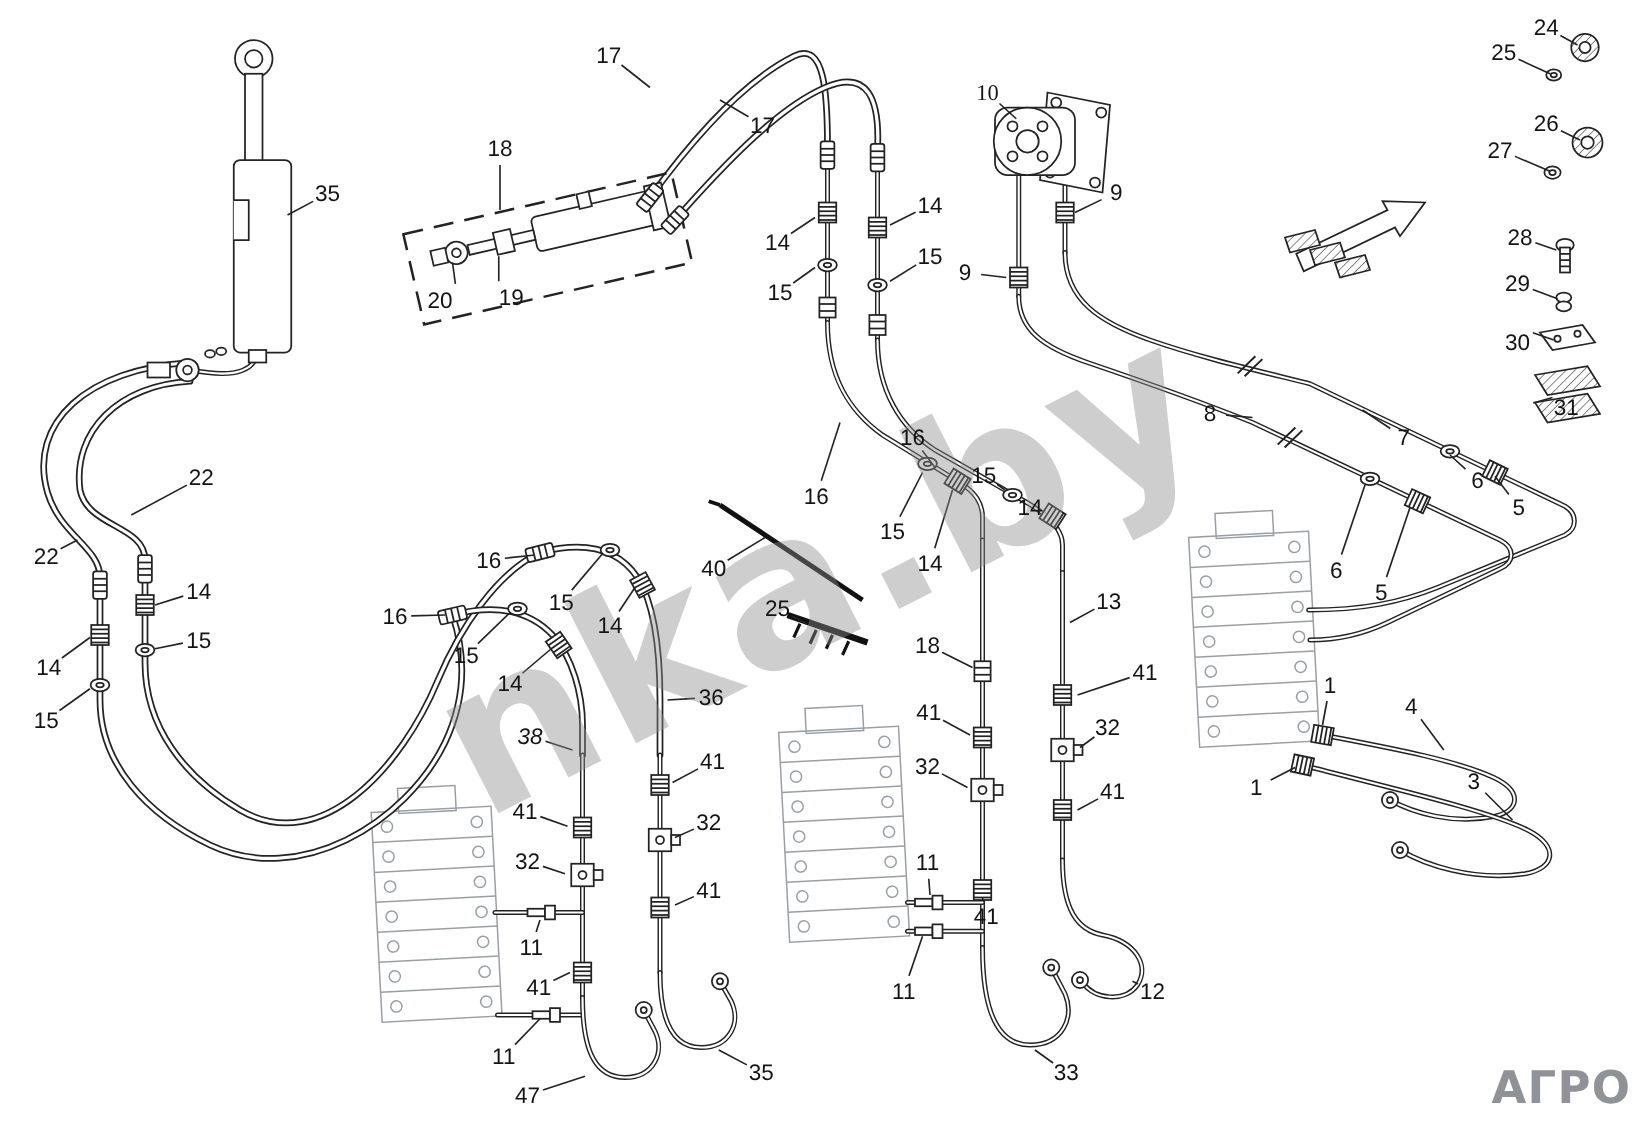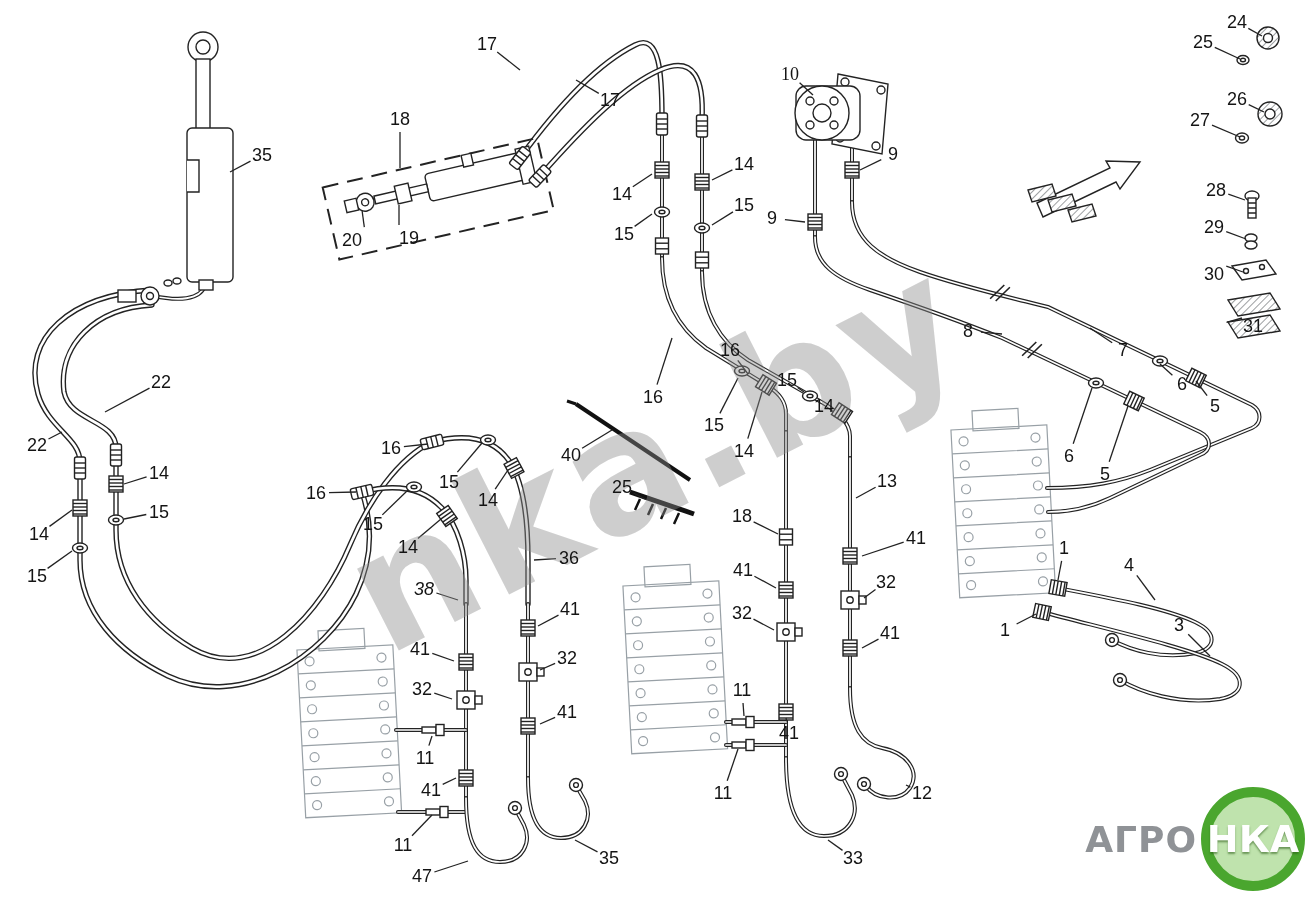--- a/index.html
+++ b/index.html
@@ -499,18 +499,15 @@
       <div class="callout" style="left: 425px; top: 758px;">11</div>
       <div class="callout" style="left: 431px; top: 790px;">41</div>
       <div class="callout" style="left: 403px; top: 845px;">11</div>
       <div class="callout" style="left: 422px; top: 876px;">47</div>
       <div class="callout" style="left: 609px; top: 858px;">35</div>
       <div class="callout" style="left: 853px; top: 858px;">33</div>
     </div>
 
 <div class="logo">
   <span class="logo-word">АГРО</span>
-  <span class="logo-badge" style="border-color: rgb(74, 166, 46);">
-        <span>НКА</span>
-      </span>
 </div>
 
 </div>
 
 </body></html>

